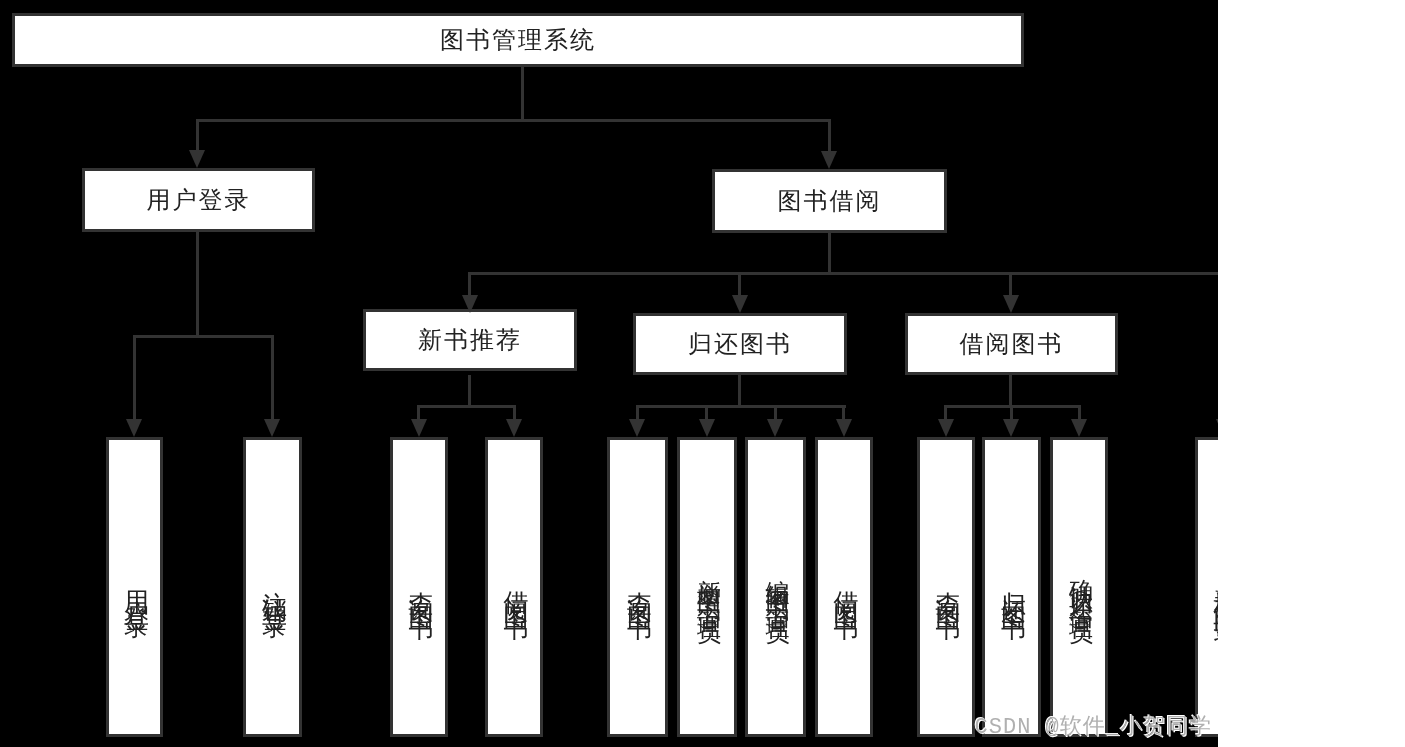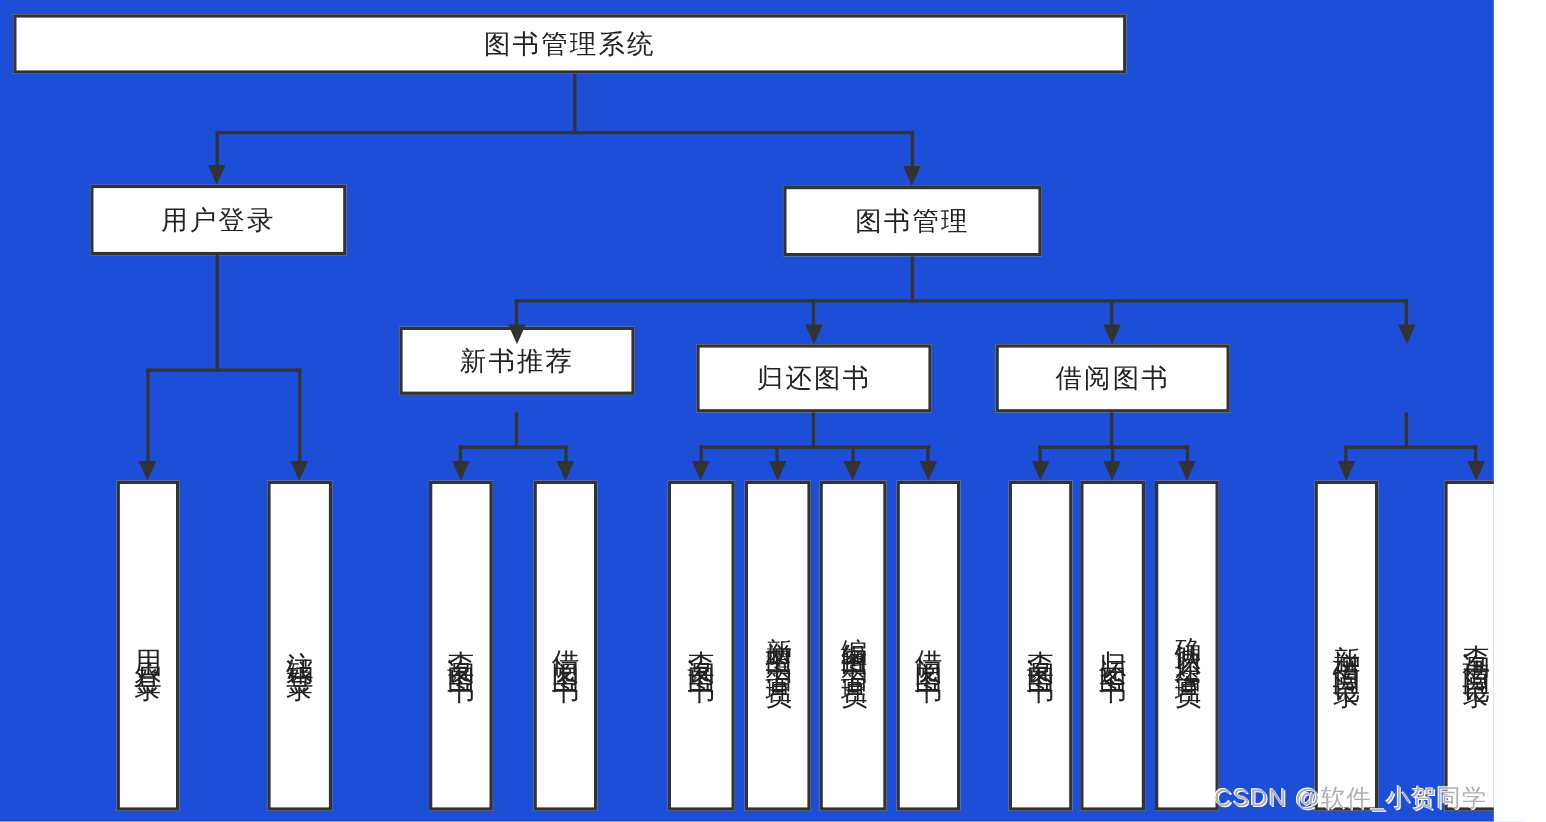--- a/index.html
+++ b/index.html
@@ -1,20 +1,20 @@
 <!DOCTYPE html>
 <html><head>
 <meta charset="utf-8">
 <style>
   html,body{margin:0;padding:0;background:#ffffff;}
   .canvas{
     position:relative;
-    width:1358px;height:747px;
-    background:#1d4ed8;
-    font-family:Liberation Sans, sans-serif;
+    width:1218px;height:747px;
+    background:#000000;
+    font-family:Liberation Mono, monospace;
     overflow:hidden;
   }
   .node{
     position:absolute;
     box-sizing:border-box;
     border:3px solid #333333;
     background:#ffffff;
     display:flex;
     align-items:center;
     justify-content:center;
@@ -65,24 +65,24 @@
 
   <div class="node" style="left:12px;top:13px;width:1012px;height:54px">
     <span class="hlabel">图书管理系统</span>
   </div>
 
   <div class="node" style="left:82px;top:168px;width:233px;height:64px">
     <span class="hlabel">用户登录</span>
   </div>
 
   <div class="node" style="left:712px;top:169px;width:235px;height:64px">
-    <span class="hlabel">图书管理</span>
-  </div>
-
-  <div class="node" style="left:363px;top:297px;width:214px;height:62px">
+    <span class="hlabel">图书借阅</span>
+  </div>
+
+  <div class="node" style="left:363px;top:309px;width:214px;height:62px">
     <span class="hlabel">新书推荐</span>
   </div>
 
   <div class="node" style="left:633px;top:313px;width:214px;height:62px">
     <span class="hlabel">归还图书</span>
   </div>
 
   <div class="node" style="left:905px;top:313px;width:213px;height:62px">
     <span class="hlabel">借阅图书</span>
   </div>

